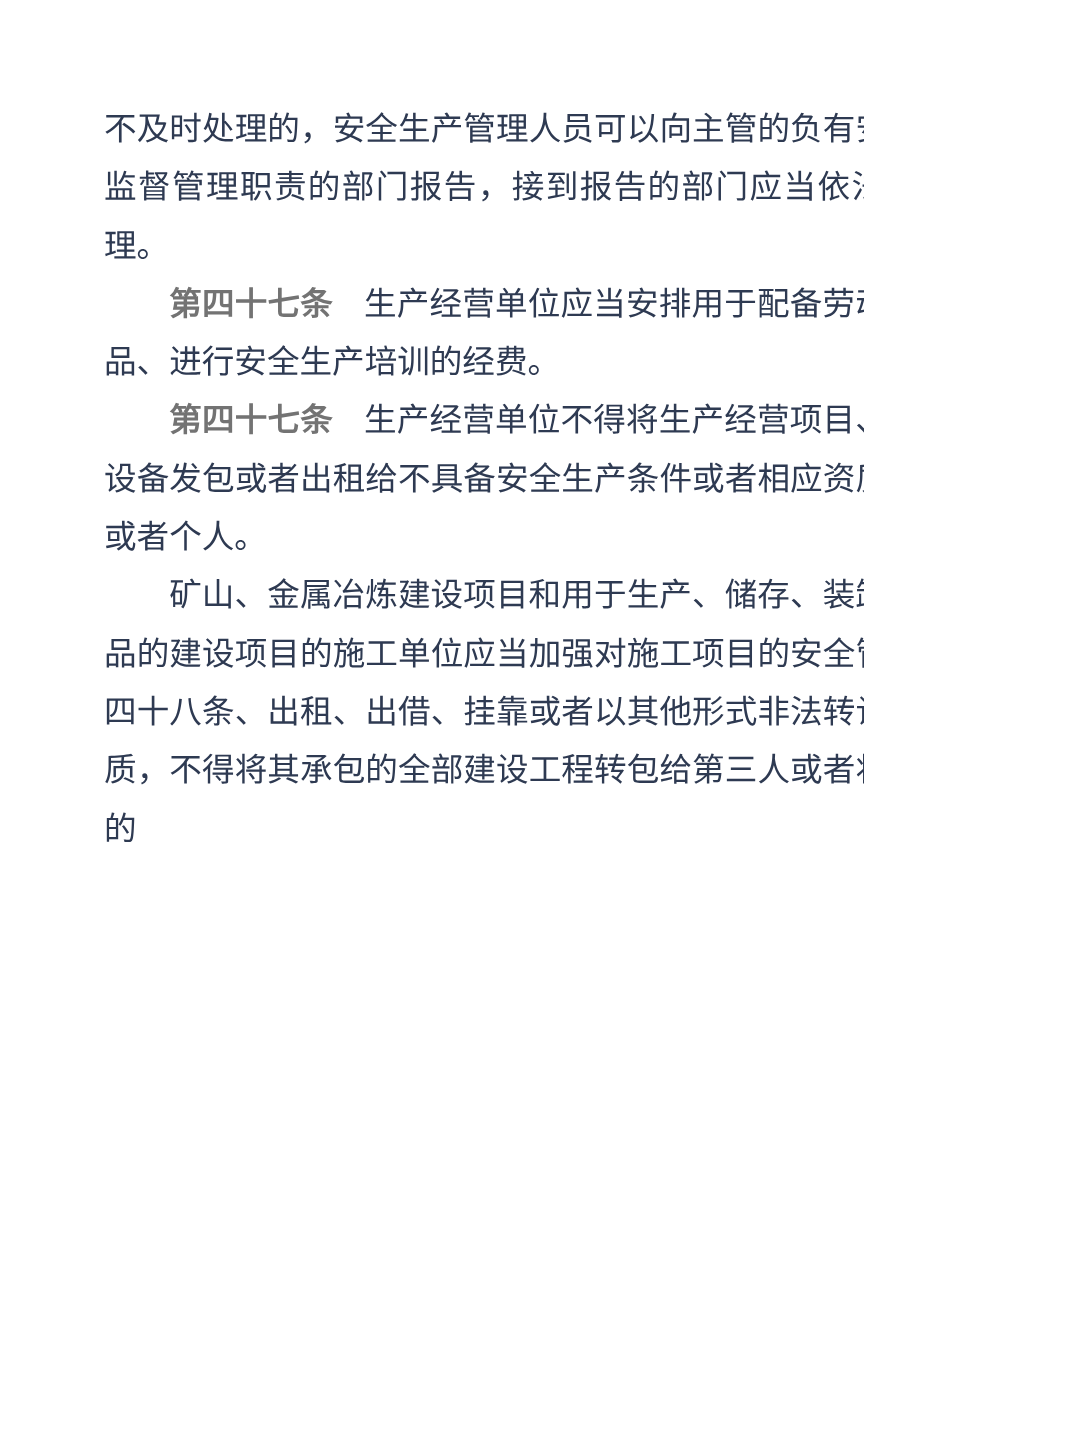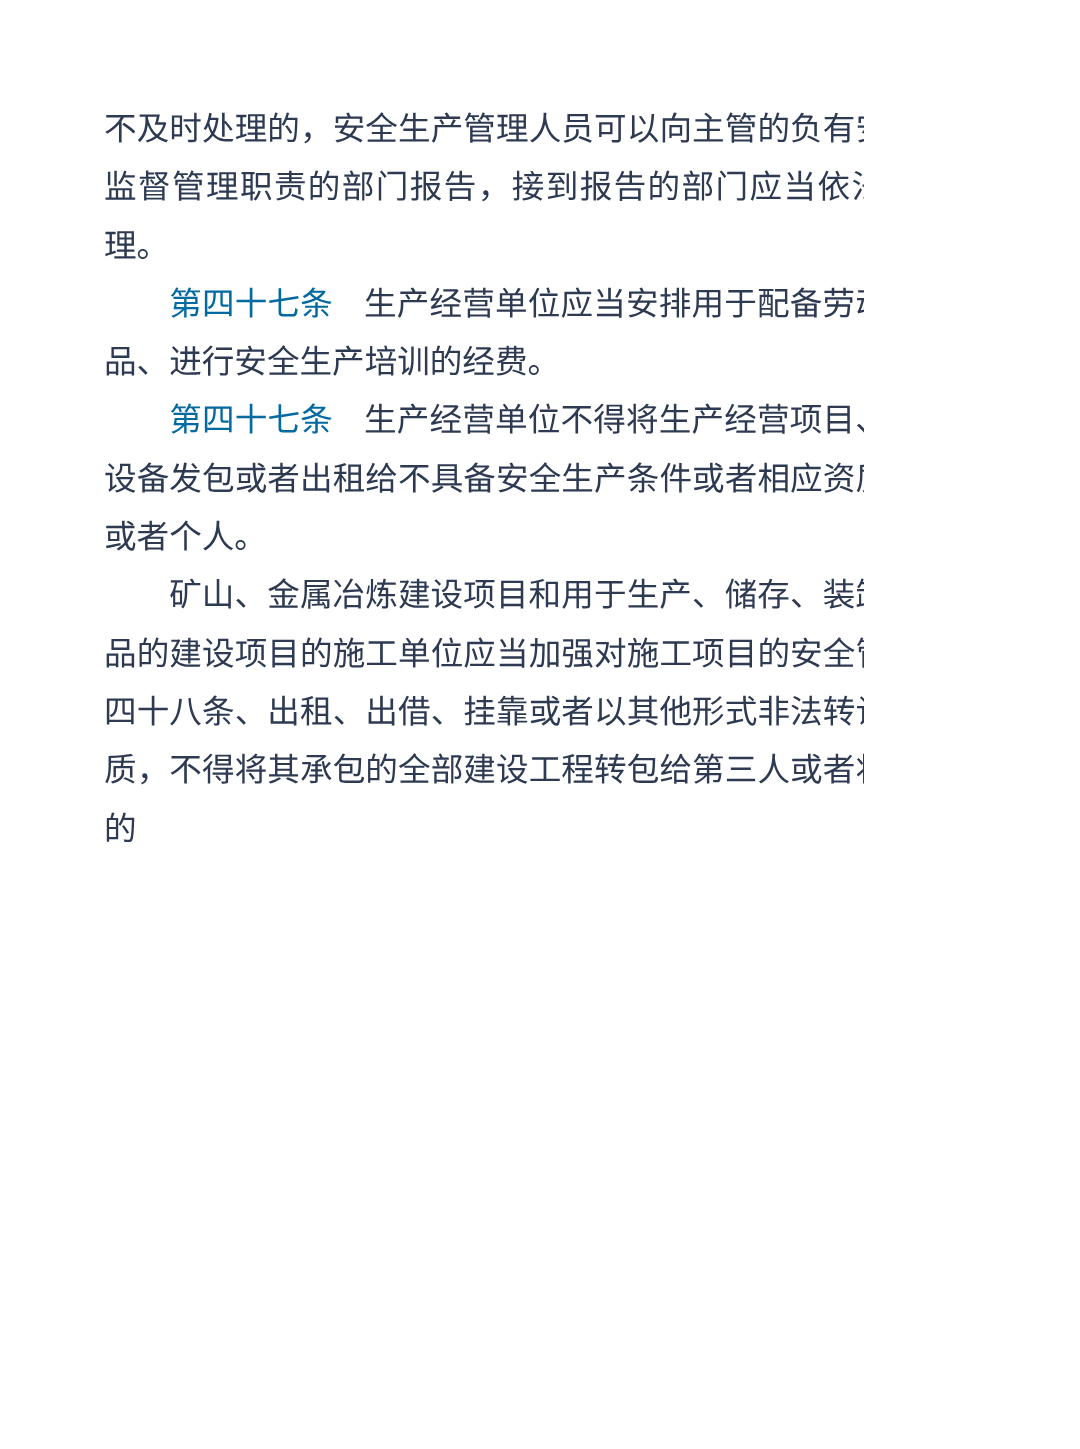--- a/index.html
+++ b/index.html
@@ -28,22 +28,22 @@
   }
   .doc-body p {
     margin: 0;
     padding: 0;
   }
   .doc-body p.indent {
     text-indent: 2em;
   }
   .article-num {
     font-family: "Liberation Sans", "DejaVu Sans", sans-serif;
-    font-weight: 400;
-    color: #0369a1;
+    font-weight: 700;
+    color: #737373;
     margin-right: 0.95em;
   }
 </style>
 </head>
 <body>
 
 <div class="page">
   <div class="doc-body">
 
     <p><span>不及时处理的，安全生产管理人员可以向主管的负有安全生产监督管理职责的部门报告，接到报告的部门应当依法及时处理。</span></p>

